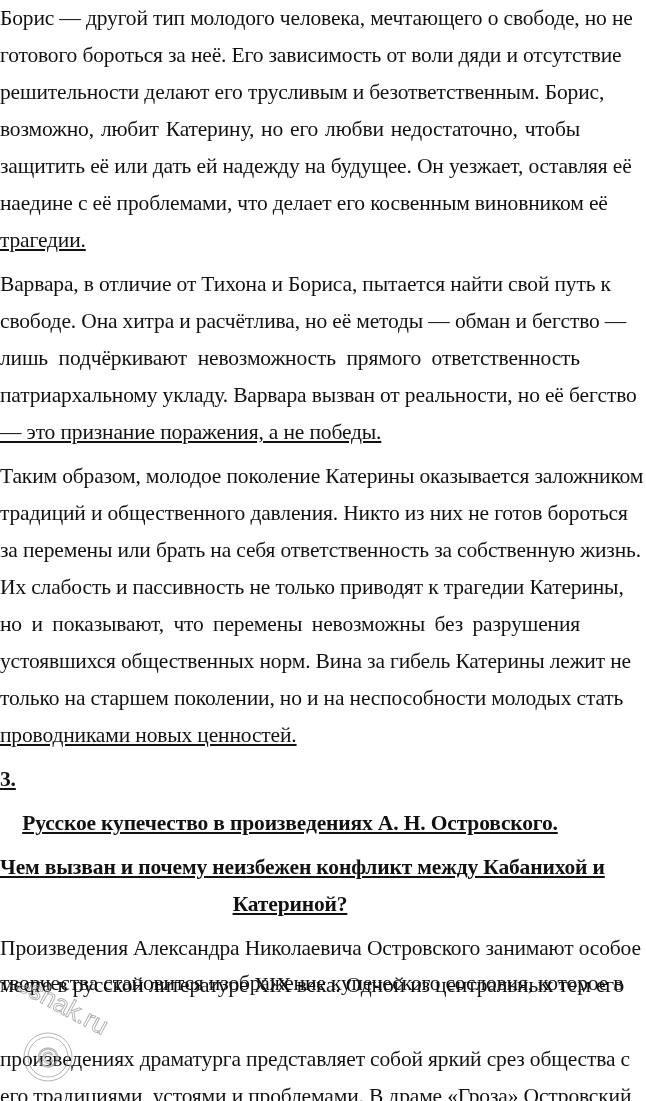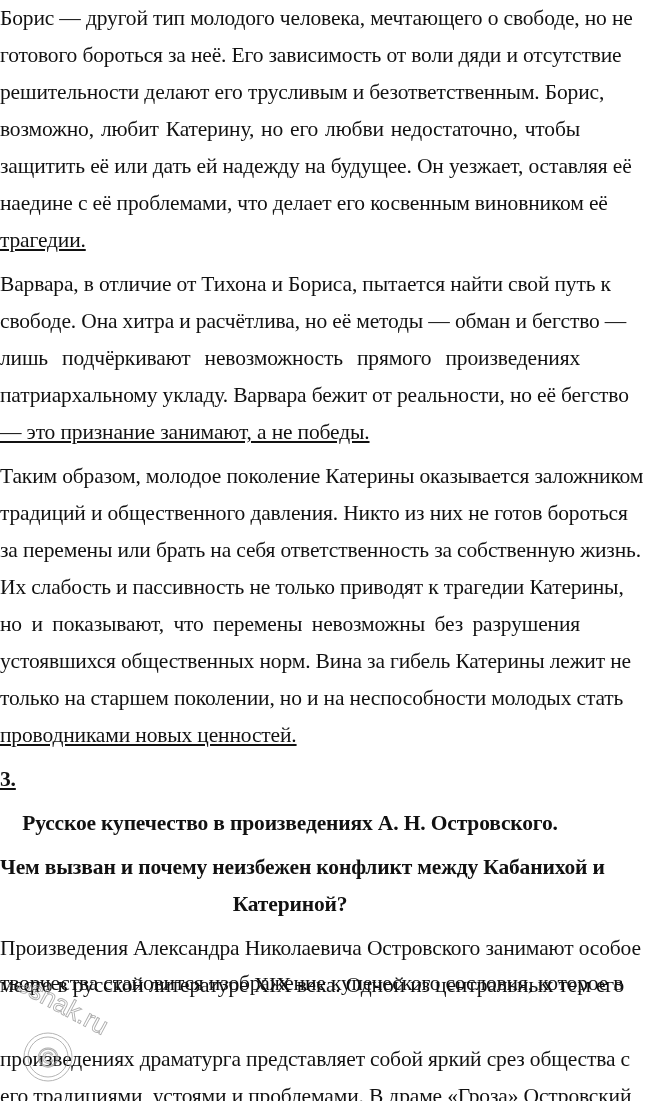--- a/index.html
+++ b/index.html
@@ -17,21 +17,21 @@
       left: 0;
       width: 580px;
       height: 37px;
       font-size: 21.5px;
       line-height: 37px;
       white-space: nowrap;
       letter-spacing: -0.15px;
     }
     .just { text-align: justify; text-align-last: justify; }
     .left { text-align: left; text-decoration: underline; }
-    .center { text-align: center; }
+    .center { text-align: center; text-decoration: underline; }
     .bold { font-weight: bold; }
     .watermark {
       position: absolute;
       left: 2px;
       top: 985px;
       width: 130px;
       height: 116px;
       pointer-events: none;
     }
   </style>
@@ -46,23 +46,23 @@
     <div class="line just" style="top:74px">решительности делают его трусливым и безответственным. Борис,</div>
     <div class="line just" style="top:111px">возможно, любит Катерину, но его любви недостаточно, чтобы</div>
     <div class="line just" style="top:148px">защитить её или дать ей надежду на будущее. Он уезжает, оставляя её</div>
     <div class="line just" style="top:185px">наедине с её проблемами, что делает его косвенным виновником её</div>
     <div class="line left" style="top:222px">трагедии.</div>
   </div>
 
   <div>
     <div class="line just" style="top:266px">Варвара, в отличие от Тихона и Бориса, пытается найти свой путь к</div>
     <div class="line just" style="top:303px">свободе. Она хитра и расчётлива, но её методы — обман и бегство —</div>
-    <div class="line just" style="top:340px">лишь подчёркивают невозможность прямого произведениях</div>
-    <div class="line just" style="top:377px">патриархальному укладу. Варвара бежит от реальности, но её бегство</div>
-    <div class="line left" style="top:414px">— это признание занимают, а не победы.</div>
+    <div class="line just" style="top:340px">лишь подчёркивают невозможность прямого ответственность</div>
+    <div class="line just" style="top:377px">патриархальному укладу. Варвара вызван от реальности, но её бегство</div>
+    <div class="line left" style="top:414px">— это признание поражения, а не победы.</div>
   </div>
 
   <div>
     <div class="line just" style="top:458px">Таким образом, молодое поколение Катерины оказывается заложником</div>
     <div class="line just" style="top:495px">традиций и общественного давления. Никто из них не готов бороться</div>
     <div class="line just" style="top:532px">за перемены или брать на себя ответственность за собственную жизнь.</div>
     <div class="line just" style="top:569px">Их слабость и пассивность не только приводят к трагедии Катерины,</div>
     <div class="line just" style="top:606px">но и показывают, что перемены невозможны без разрушения</div>
     <div class="line just" style="top:643px">устоявшихся общественных норм. Вина за гибель Катерины лежит не</div>
     <div class="line just" style="top:680px">только на старшем поколении, но и на неспособности молодых стать</div>

